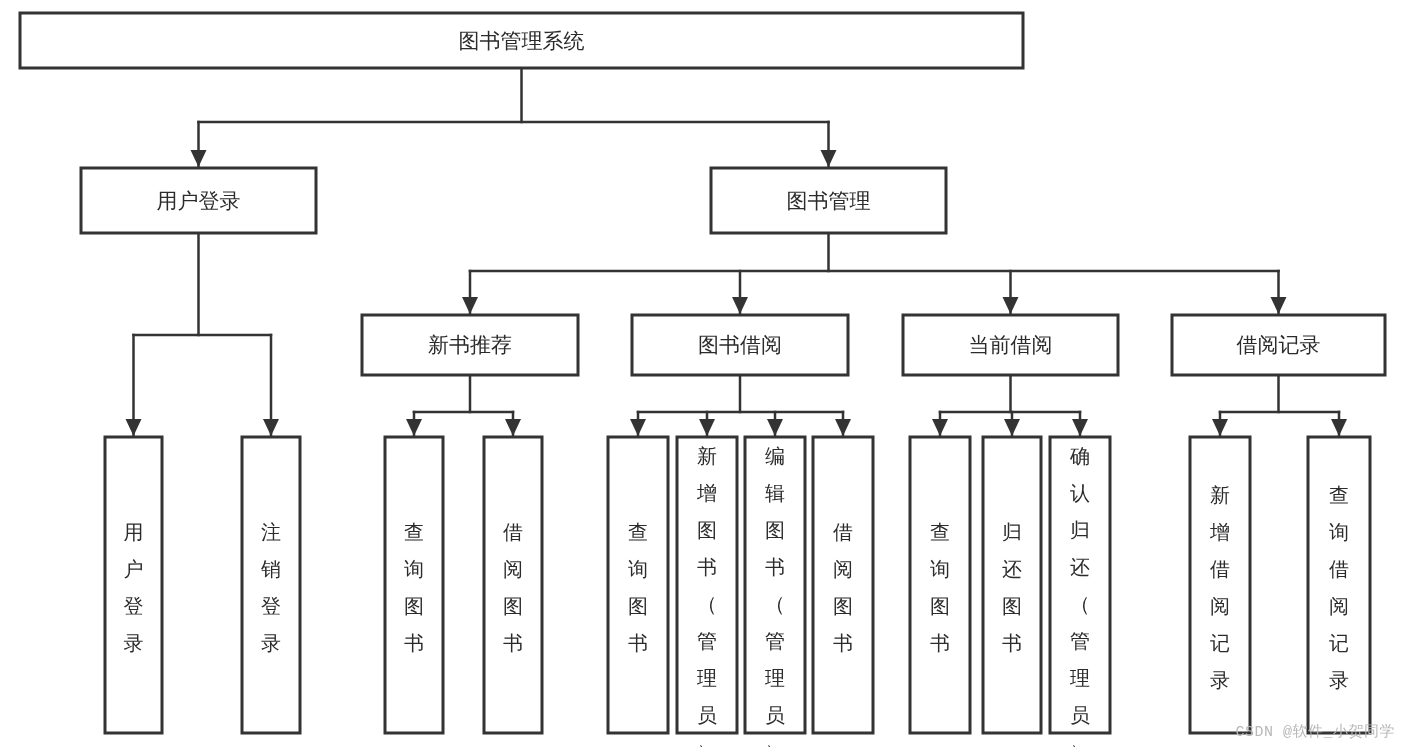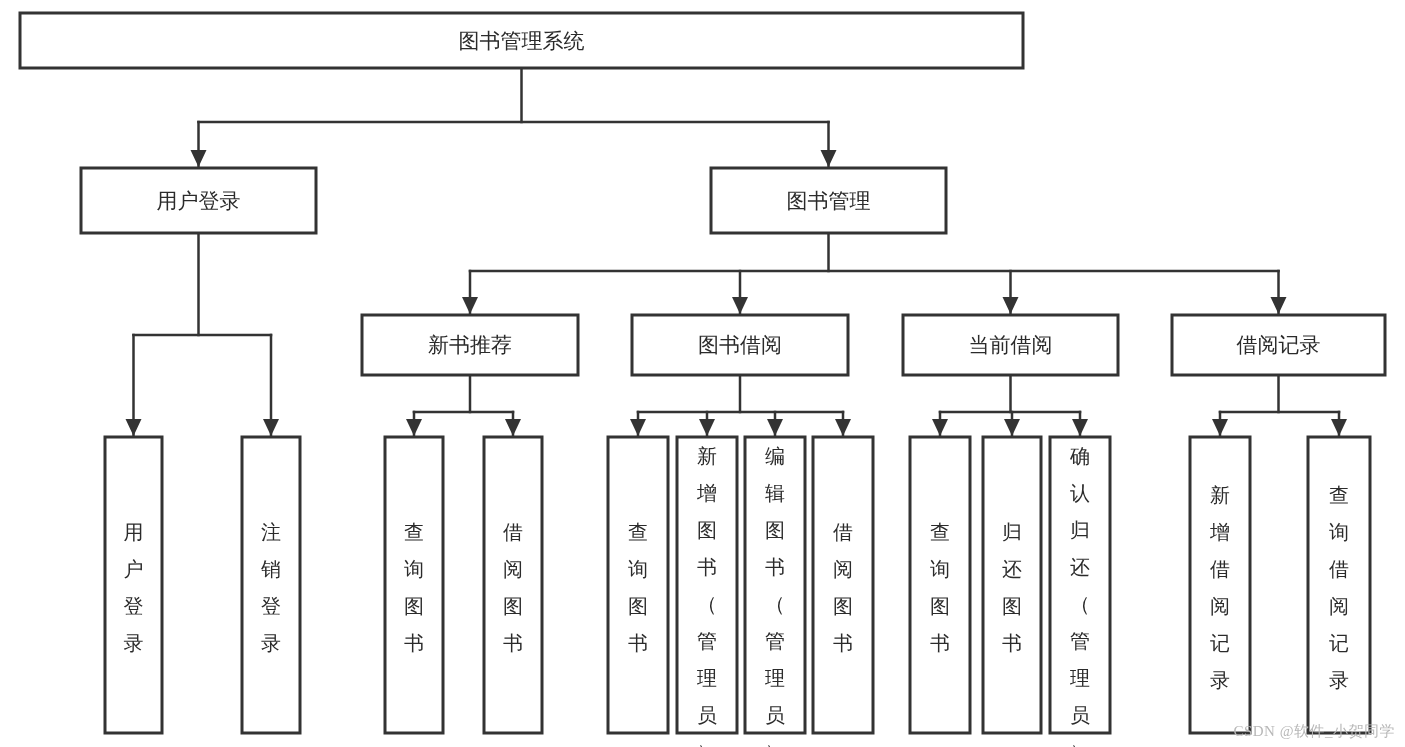--- a/index.html
+++ b/index.html
@@ -48,21 +48,21 @@
     font-family: "DejaVu Sans", "Liberation Sans", sans-serif;
     font-size: 20px;
     text-anchor: middle;
   }
   .watermark {
     position: absolute;
     right: 10px;
     bottom: 6px;
     color: #b8b8b8;
     font-size: 15px;
-    font-family: Liberation Serif, serif;
+    font-family: Liberation Mono, monospace;
     letter-spacing: 0.5px;
     white-space: nowrap;
     user-select: none;
   }
 </style>
 </head>
 <body>
 
 <svg id="diagram" viewBox="0 0 1405 747">
     <g>

